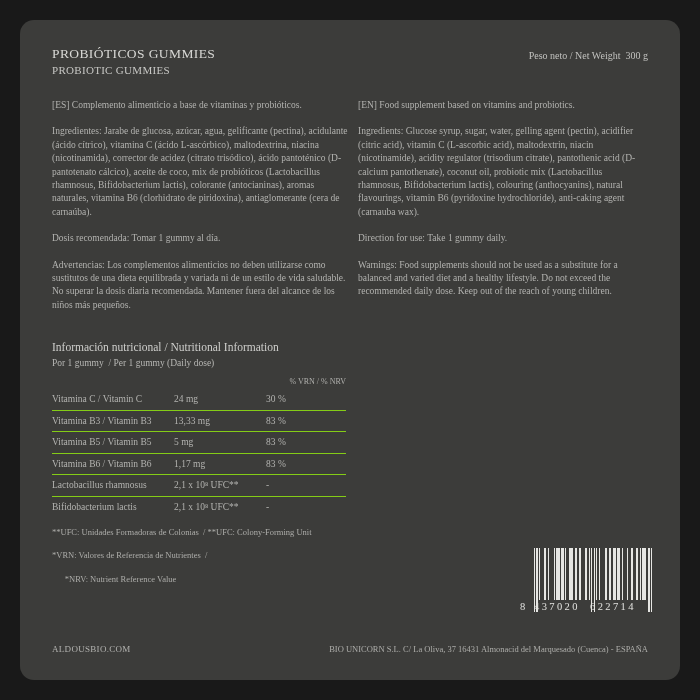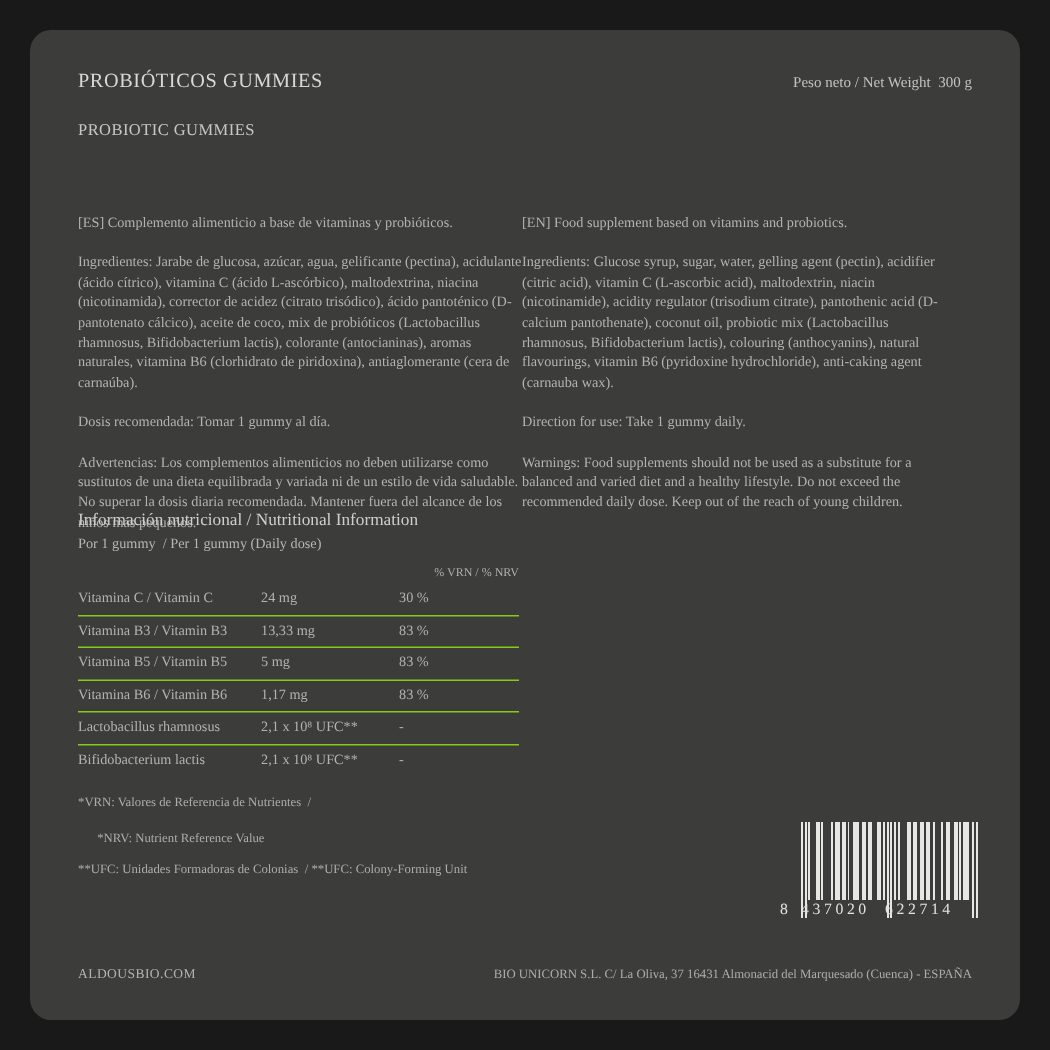--- a/index.html
+++ b/index.html
@@ -5,25 +5,25 @@
   html,body{margin:0;padding:0;width:700px;height:700px;background:#191919;
     font-family:"Liberation Sans","DejaVu Sans",sans-serif;
     -webkit-font-smoothing:antialiased;}
   .label-card{position:absolute;left:20px;top:20px;width:660px;height:660px;
     background:#3c3c3a;border-radius:14px;overflow:hidden;color:#b3b3b0;font-family:Liberation Serif, serif;}
   .pre{white-space:pre-wrap;}
 
   
   .hdr{position:absolute;left:32px;top:26px;}
   .title{font-size:13.5px;letter-spacing:.4px;color:#d8d8d5;}
-  .subtitle{font-size:11px;letter-spacing:.3px;color:#c7c7c4;margin-top:19px;}
+  .subtitle{font-size:11px;letter-spacing:.3px;color:#c7c7c4;margin-top:2px;}
   .netweight{position:absolute;right:32px;top:30px;font-size:10px;color:#c2c2bf;text-align:center;}
 
   
-  .cols{position:absolute;left:32px;top:79px;width:596px;display:flex;gap:0;margin-top:44px;}
+  .cols{position:absolute;left:32px;top:79px;width:596px;display:flex;gap:10px;}
   .col{width:296px;font-size:9.5px;line-height:13.4px;color:#b3b3b0;}
   .col.right{width:290px;}
   .col p{margin:0 0 13px 0;}
 
   
   .nutrition{position:absolute;left:32px;top:321px;width:294px;}
   .nut-title{font-size:11.5px;color:#cfcfcc;}
   .nut-sub{font-size:9.5px;color:#b7b7b4;margin-top:5px;}
   .nut-colhdr{font-size:8px;color:#b0b0ad;text-align:right;margin-top:9px;padding-bottom:3px;}
   .nrow{display:grid;grid-template-columns:1fr 92px 80px;align-items:center;
@@ -102,23 +102,23 @@
       <span>Lactobacillus rhamnosus</span>
       <span class="amt">2,1 x 10⁸ UFC**</span>
       <span class="nrv">-</span>
     </div>
     <div class="nrow">
       <span>Bifidobacterium lactis</span>
       <span class="amt">2,1 x 10⁸ UFC**</span>
       <span class="nrv">-</span>
     </div>
 
+    <div class="footnote second pre">**UFC: Unidades Formadoras de Colonias  / **UFC: Colony-Forming Unit</div>
     <div class="footnote pre"><span>*VRN: Valores de Referencia de Nutrientes  /</span><br>
       <span>*NRV: Nutrient Reference Value</span></div>
-    <div class="footnote second pre">**UFC: Unidades Formadoras de Colonias  / **UFC: Colony-Forming Unit</div>
   </div>
 
   <div class="barcode">
     <svg width="118" height="64" viewBox="0 0 95 64" preserveAspectRatio="none" shape-rendering="crispEdges">
         <rect x="0" y="0" width="1" height="64" fill="#e6e6e3"></rect>
         <rect x="2" y="0" width="1" height="64" fill="#e6e6e3"></rect>
         <rect x="4" y="0" width="1" height="52" fill="#e6e6e3"></rect>
         <rect x="8" y="0" width="1" height="52" fill="#e6e6e3"></rect>
         <rect x="9" y="0" width="1" height="52" fill="#e6e6e3"></rect>
         <rect x="11" y="0" width="1" height="52" fill="#e6e6e3"></rect>

